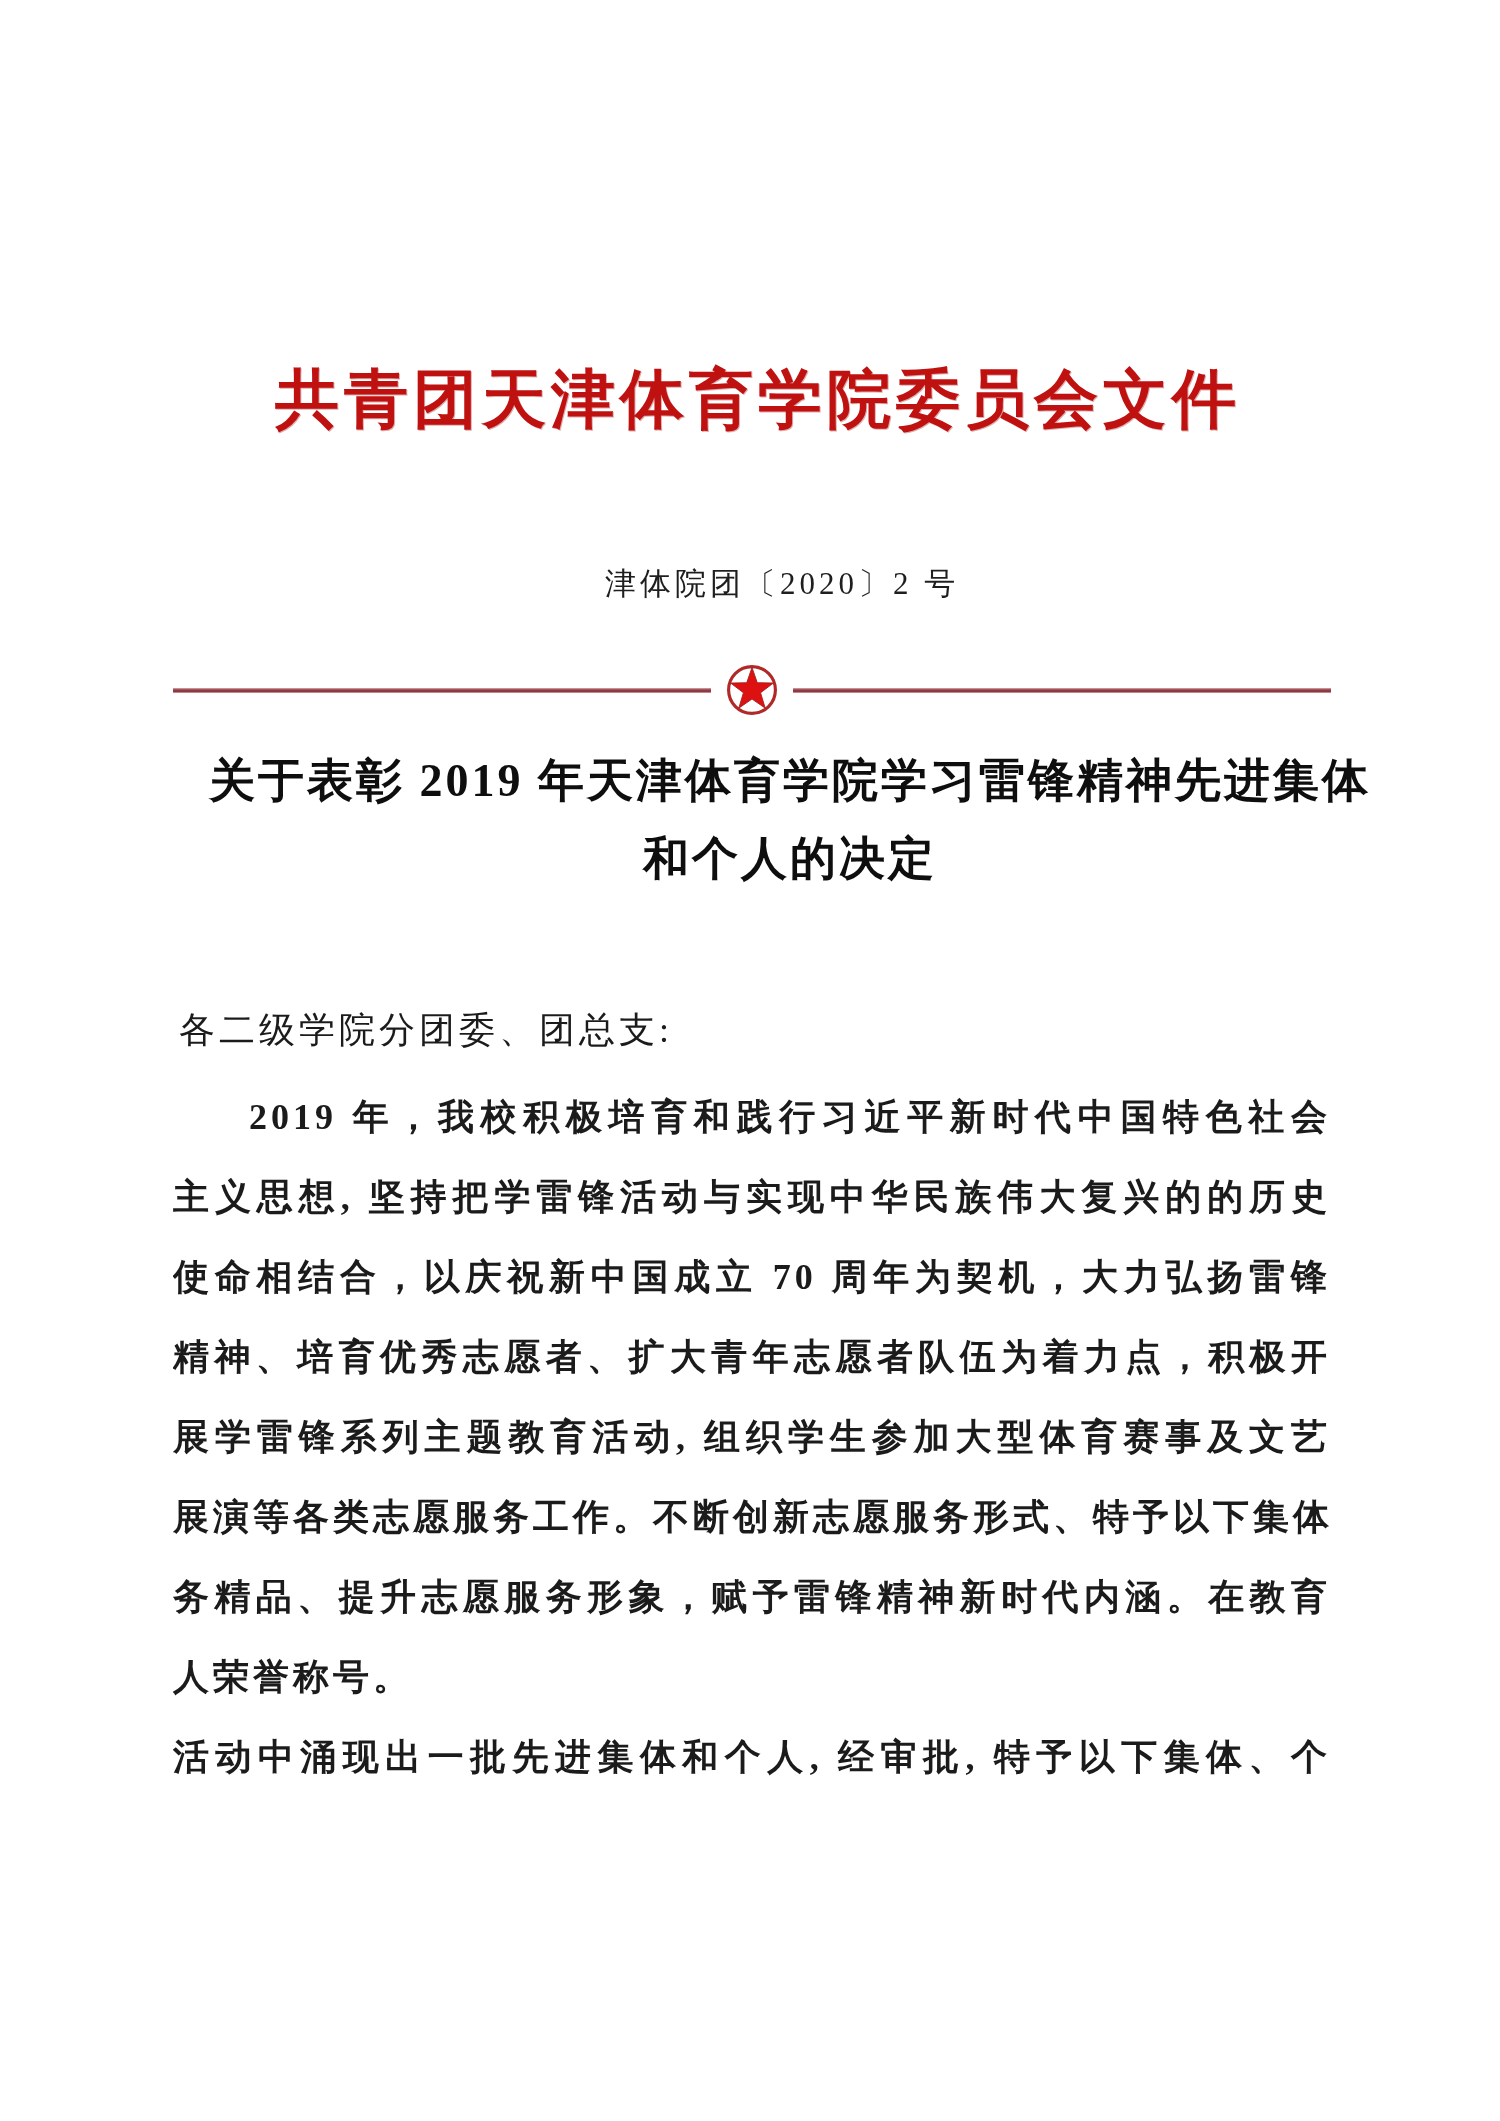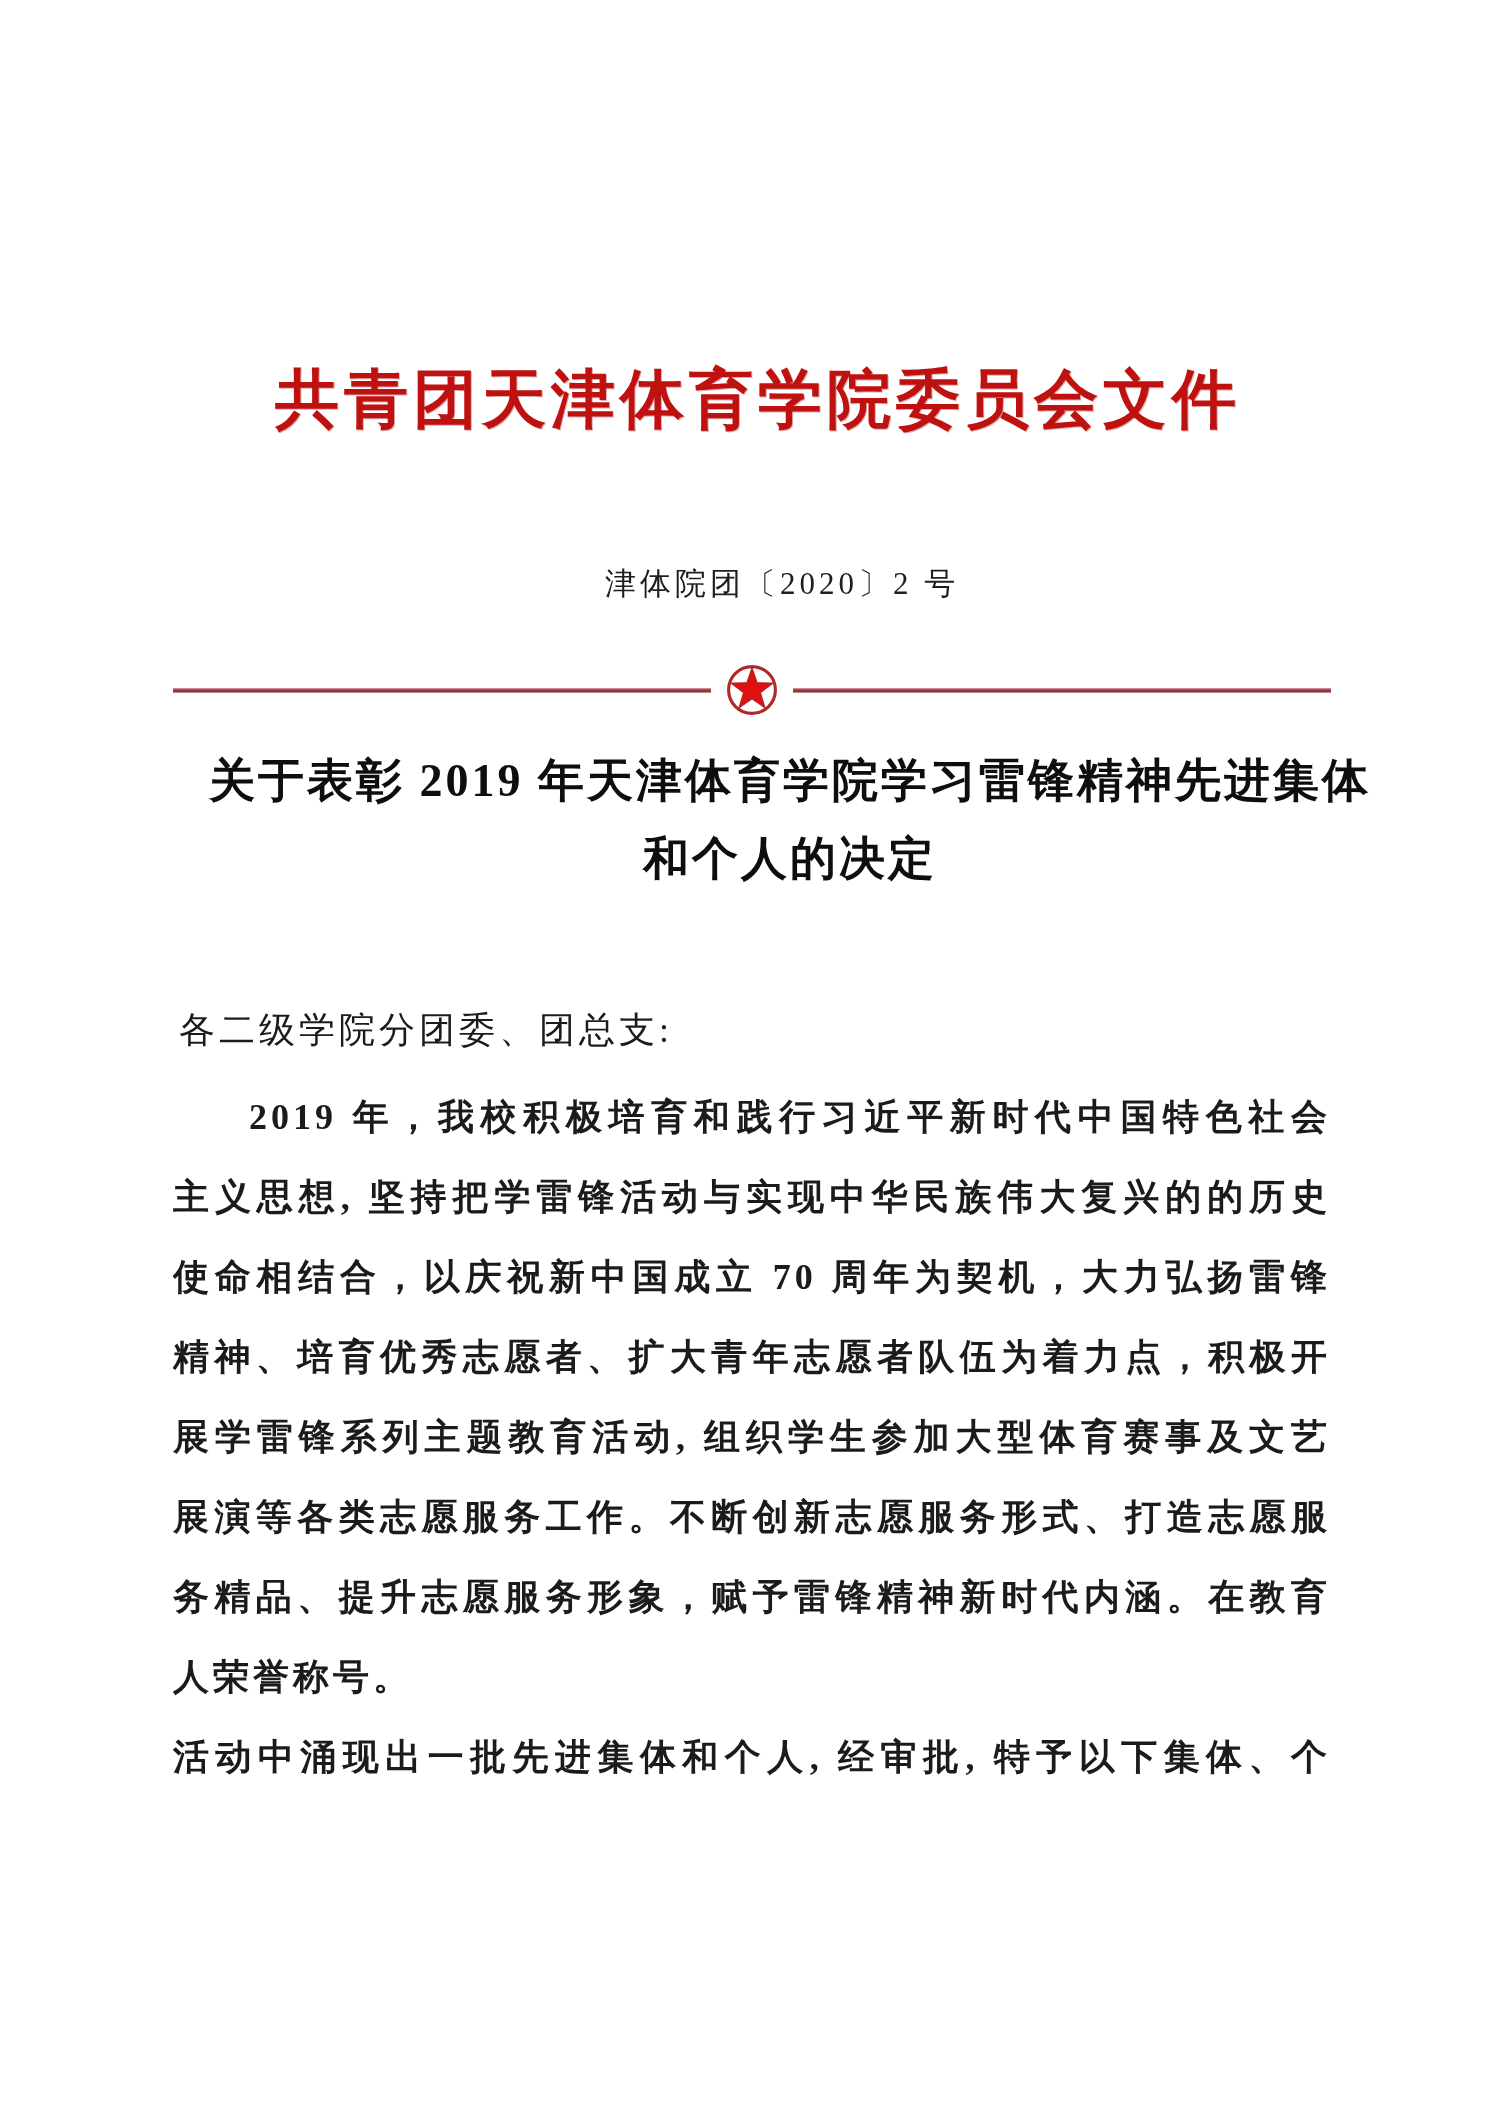--- a/index.html
+++ b/index.html
@@ -134,19 +134,19 @@
     <span>和个人的决定</span>
   </h2>
 
   <div class="body-block">
     <p class="salutation">各二级学院分团委、团总支:</p>
     <p class="body-line first">2019 年，我校积极培育和践行习近平新时代中国特色社会</p>
     <p class="body-line">主义思想, 坚持把学雷锋活动与实现中华民族伟大复兴的的历史</p>
     <p class="body-line">使命相结合，以庆祝新中国成立 70 周年为契机，大力弘扬雷锋</p>
     <p class="body-line">精神、培育优秀志愿者、扩大青年志愿者队伍为着力点，积极开</p>
     <p class="body-line">展学雷锋系列主题教育活动, 组织学生参加大型体育赛事及文艺</p>
-    <p class="body-line">展演等各类志愿服务工作。不断创新志愿服务形式、打造志愿服</p>
+    <p class="body-line">展演等各类志愿服务工作。不断创新志愿服务形式、特予以下集体</p>
     <p class="body-line">务精品、提升志愿服务形象，赋予雷锋精神新时代内涵。在教育</p>
     <p class="body-line last">人荣誉称号。</p>
     <p class="body-line">活动中涌现出一批先进集体和个人, 经审批, 特予以下集体、个</p>
   </div>
 
 </div>
 
 </body></html>

